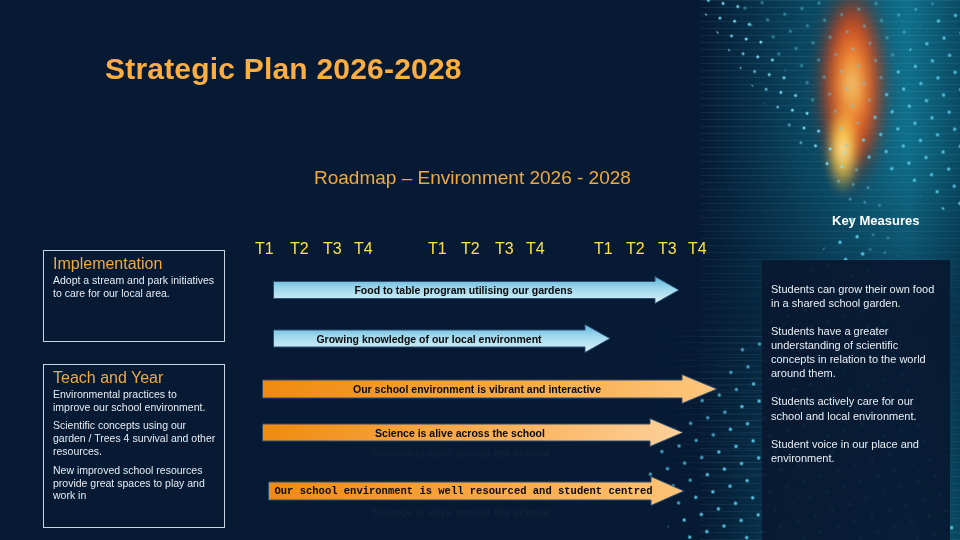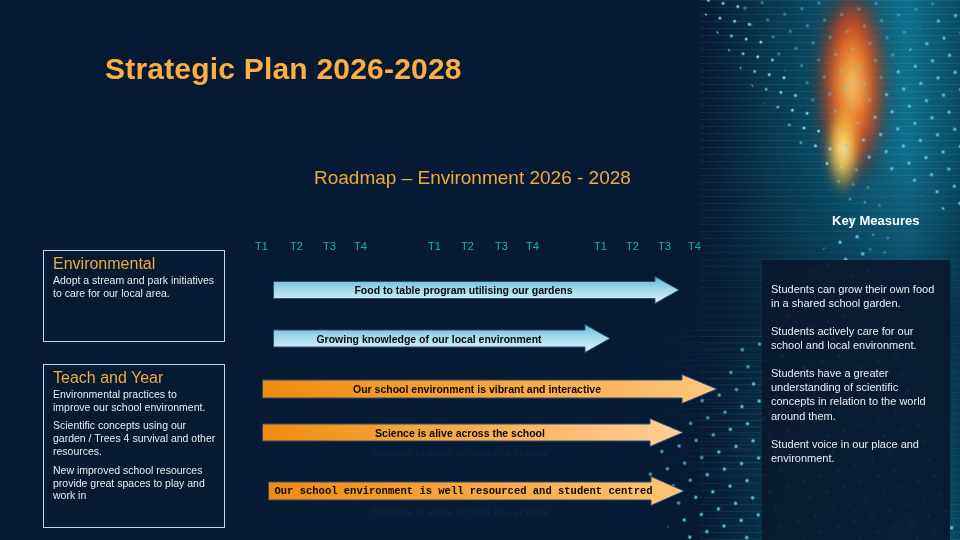--- a/index.html
+++ b/index.html
@@ -61,21 +61,21 @@
   
   .roadmap-heading{
     position:absolute;left:314px;top:167px;
     font-size:19px;color:#f0a93c;
   }
 
   
   .years{position:absolute;left:255px;top:211px;width:460px;height:18px;}
   .year{position:absolute;font-size:13px;font-weight:bold;color:#ffffff;}
   .terms{position:absolute;left:255px;top:240px;width:460px;height:16px;}
-  .term{position:absolute;font-size:11px;color:#14b8a6;}
+  .term{position:absolute;font-size:16px;color:#fde047;}
   .key-measures-title{
     position:absolute;left:832px;top:213px;
     font-size:13px;font-weight:bold;color:#ffffff;
   }
 
   
   .lpanel{
     position:absolute;left:43px;border:1px solid #c9d4e2;
     background:#061a33;box-sizing:border-box;
   }
@@ -191,21 +191,21 @@
     <div class="term" style="left:271px;">T4</div>
     <div class="term" style="left:339px;">T1</div>
     <div class="term" style="left:371px;">T2</div>
     <div class="term" style="left:403px;">T3</div>
     <div class="term" style="left:433px;">T4</div>
   </div>
 
   <div class="key-measures-title">Key Measures</div>
 
   <div class="lpanel p1">
-    <div class="lp-head">Environmental</div>
+    <div class="lp-head">Implementation</div>
     <div class="lp-body">
       <p class="tight">Adopt a stream and park initiatives to care for our local area.</p>
     </div>
   </div>
 
   <div class="lpanel p2">
     <div class="lp-head">Teach and Year</div>
     <div class="lp-body">
       <p>Environmental practices to improve our school environment.</p>
       <p>Scientific concepts using our garden / Trees 4 survival and other resources.</p>
@@ -282,19 +282,19 @@
         </linearGradient>
       </defs>
       <path d="M0.5 6 L 383 6 L 383 0.5 L 416 15 L 383 29.5 L 383 24 L 0.5 24 Z" fill="url(#gOr3)" stroke="#2c4d74" stroke-width="1"></path>
     </svg>
     <span class="lbl">Our school environment is well resourced and student centred</span>
   </div>
 
   <div class="km-panel">
     <div class="km-list">
       <p>Students can grow their own food in a shared school garden.</p>
+      <p>Students have a greater understanding of scientific concepts in relation to the world around them.</p>
       <p>Students actively care for our school and local environment.</p>
-      <p>Students have a greater understanding of scientific concepts in relation to the world around them.</p>
       <p>Student voice in our place and environment.</p>
     </div>
   </div>
 
 </div>
 
 </body></html>

